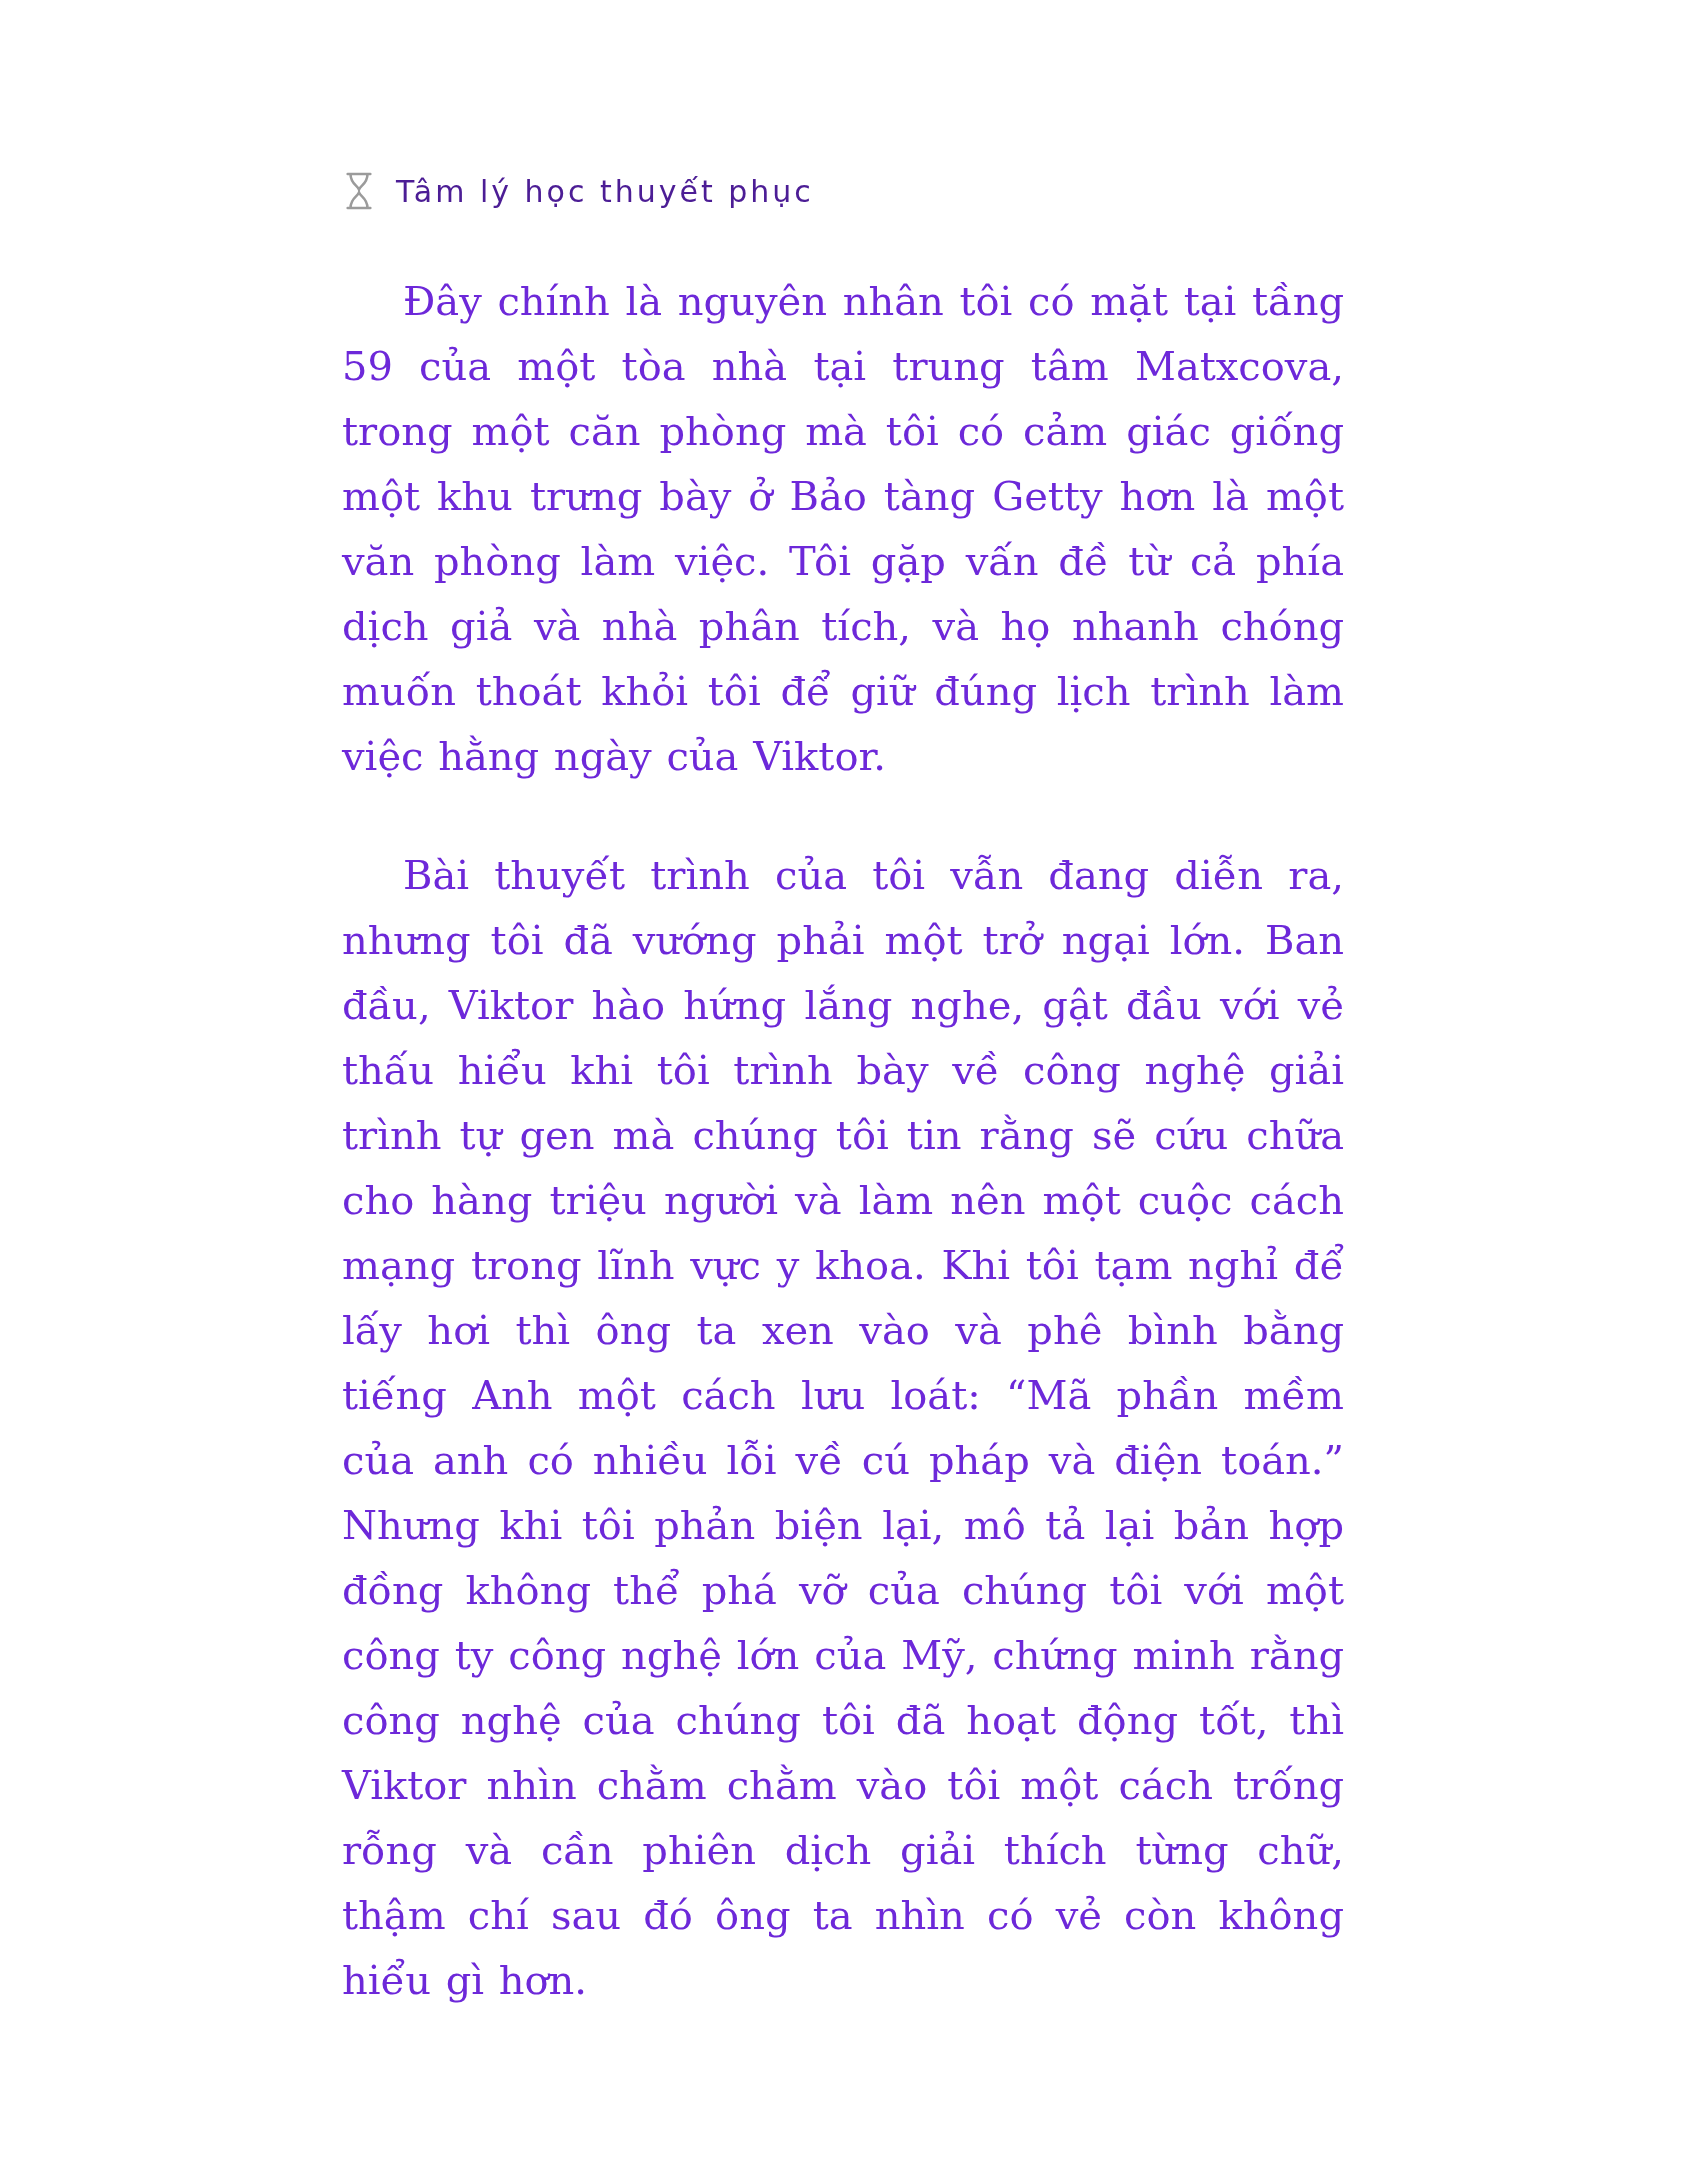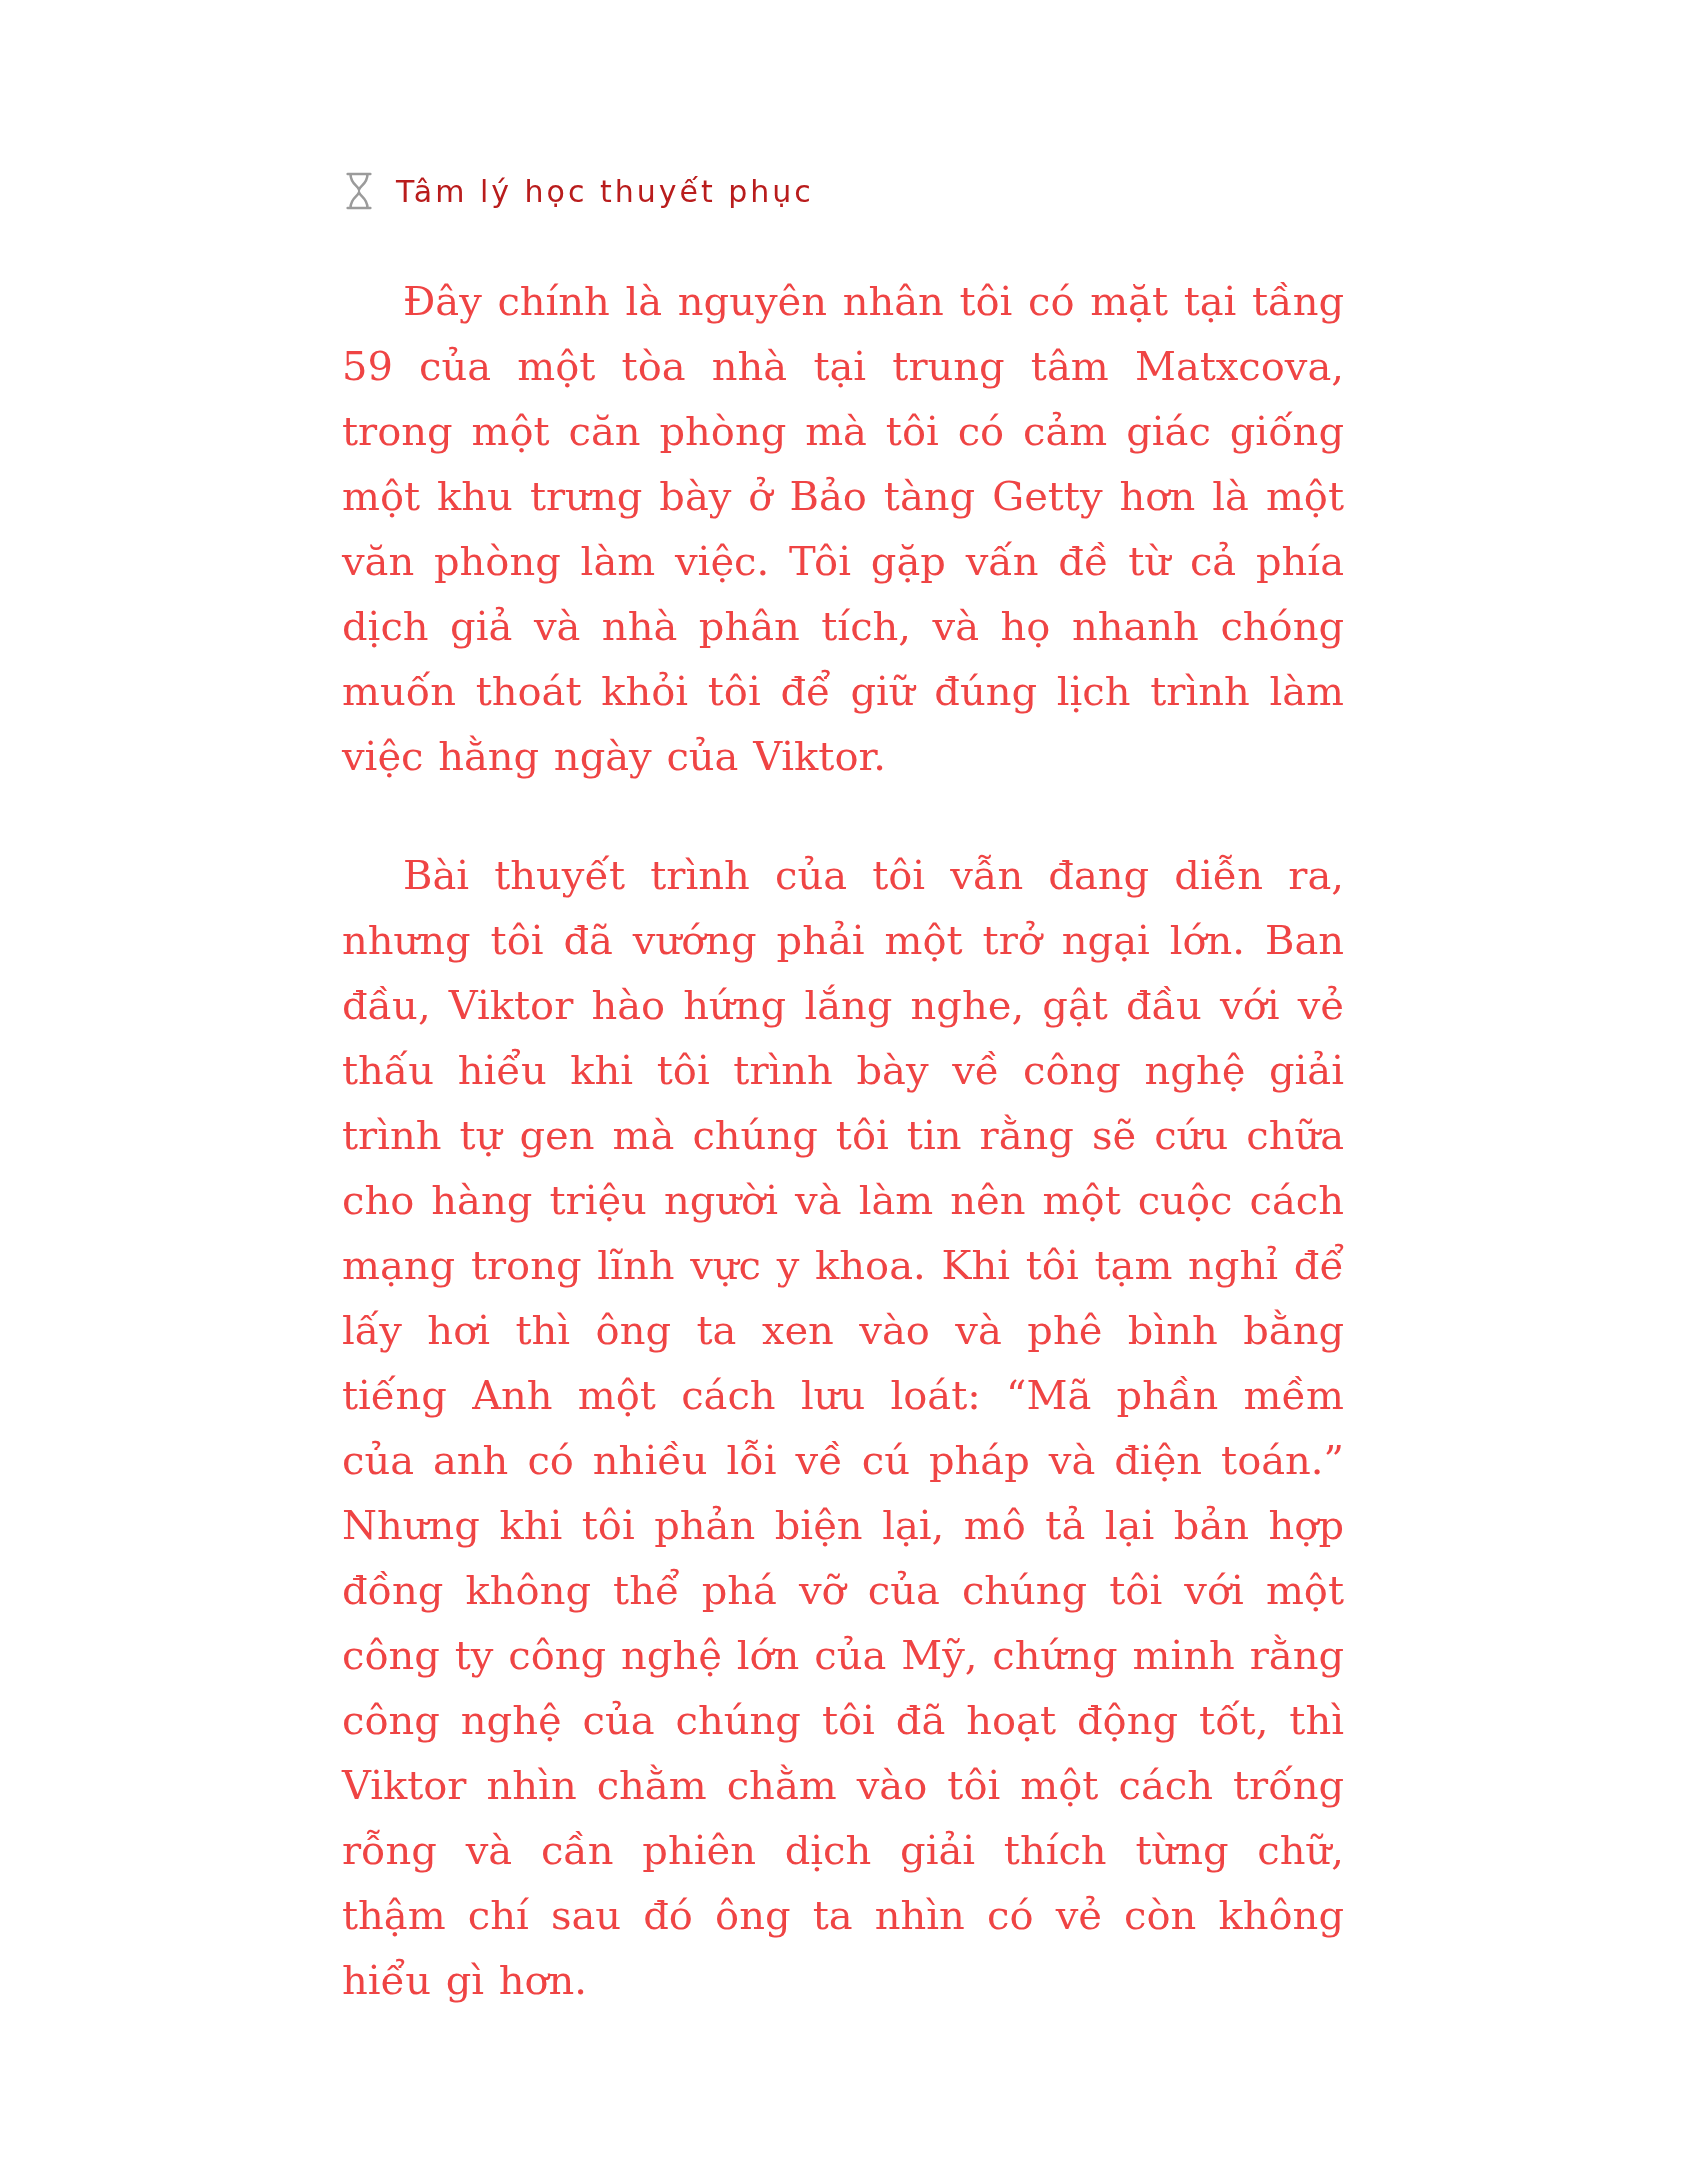--- a/index.html
+++ b/index.html
@@ -14,42 +14,42 @@
     background: #ffffff;
     overflow: hidden;
   }
   .running-header {
     position: absolute;
     top: 170px;
     left: 342px;
     display: flex;
     align-items: center;
     gap: 20px;
-    color: #b91c1c;
+    color: #4c1d95;
     font-family: "DejaVu Sans", "Liberation Sans", sans-serif;
     font-size: 30px;
     letter-spacing: 3px;
     font-weight: 400;
   }
   .running-header .icon {
     display: inline-flex;
     align-items: center;
     justify-content: center;
   }
   .page-body {
     position: absolute;
     top: 269px;
     left: 342px;
     width: 1002px;
   }
   .page-body p {
     font-family: "DejaVu Serif", "Liberation Serif", serif;
     font-size: 40px;
     line-height: 65px;
-    color: #ef4444;
+    color: #6d28d9;
     text-align: justify;
     text-indent: 61px;
     margin: 0 0 54px 0;
     word-spacing: 2px;
   }
   .page-footer {
     position: absolute;
     top: 1968px;
     left: 0;
     width: 1683px;

